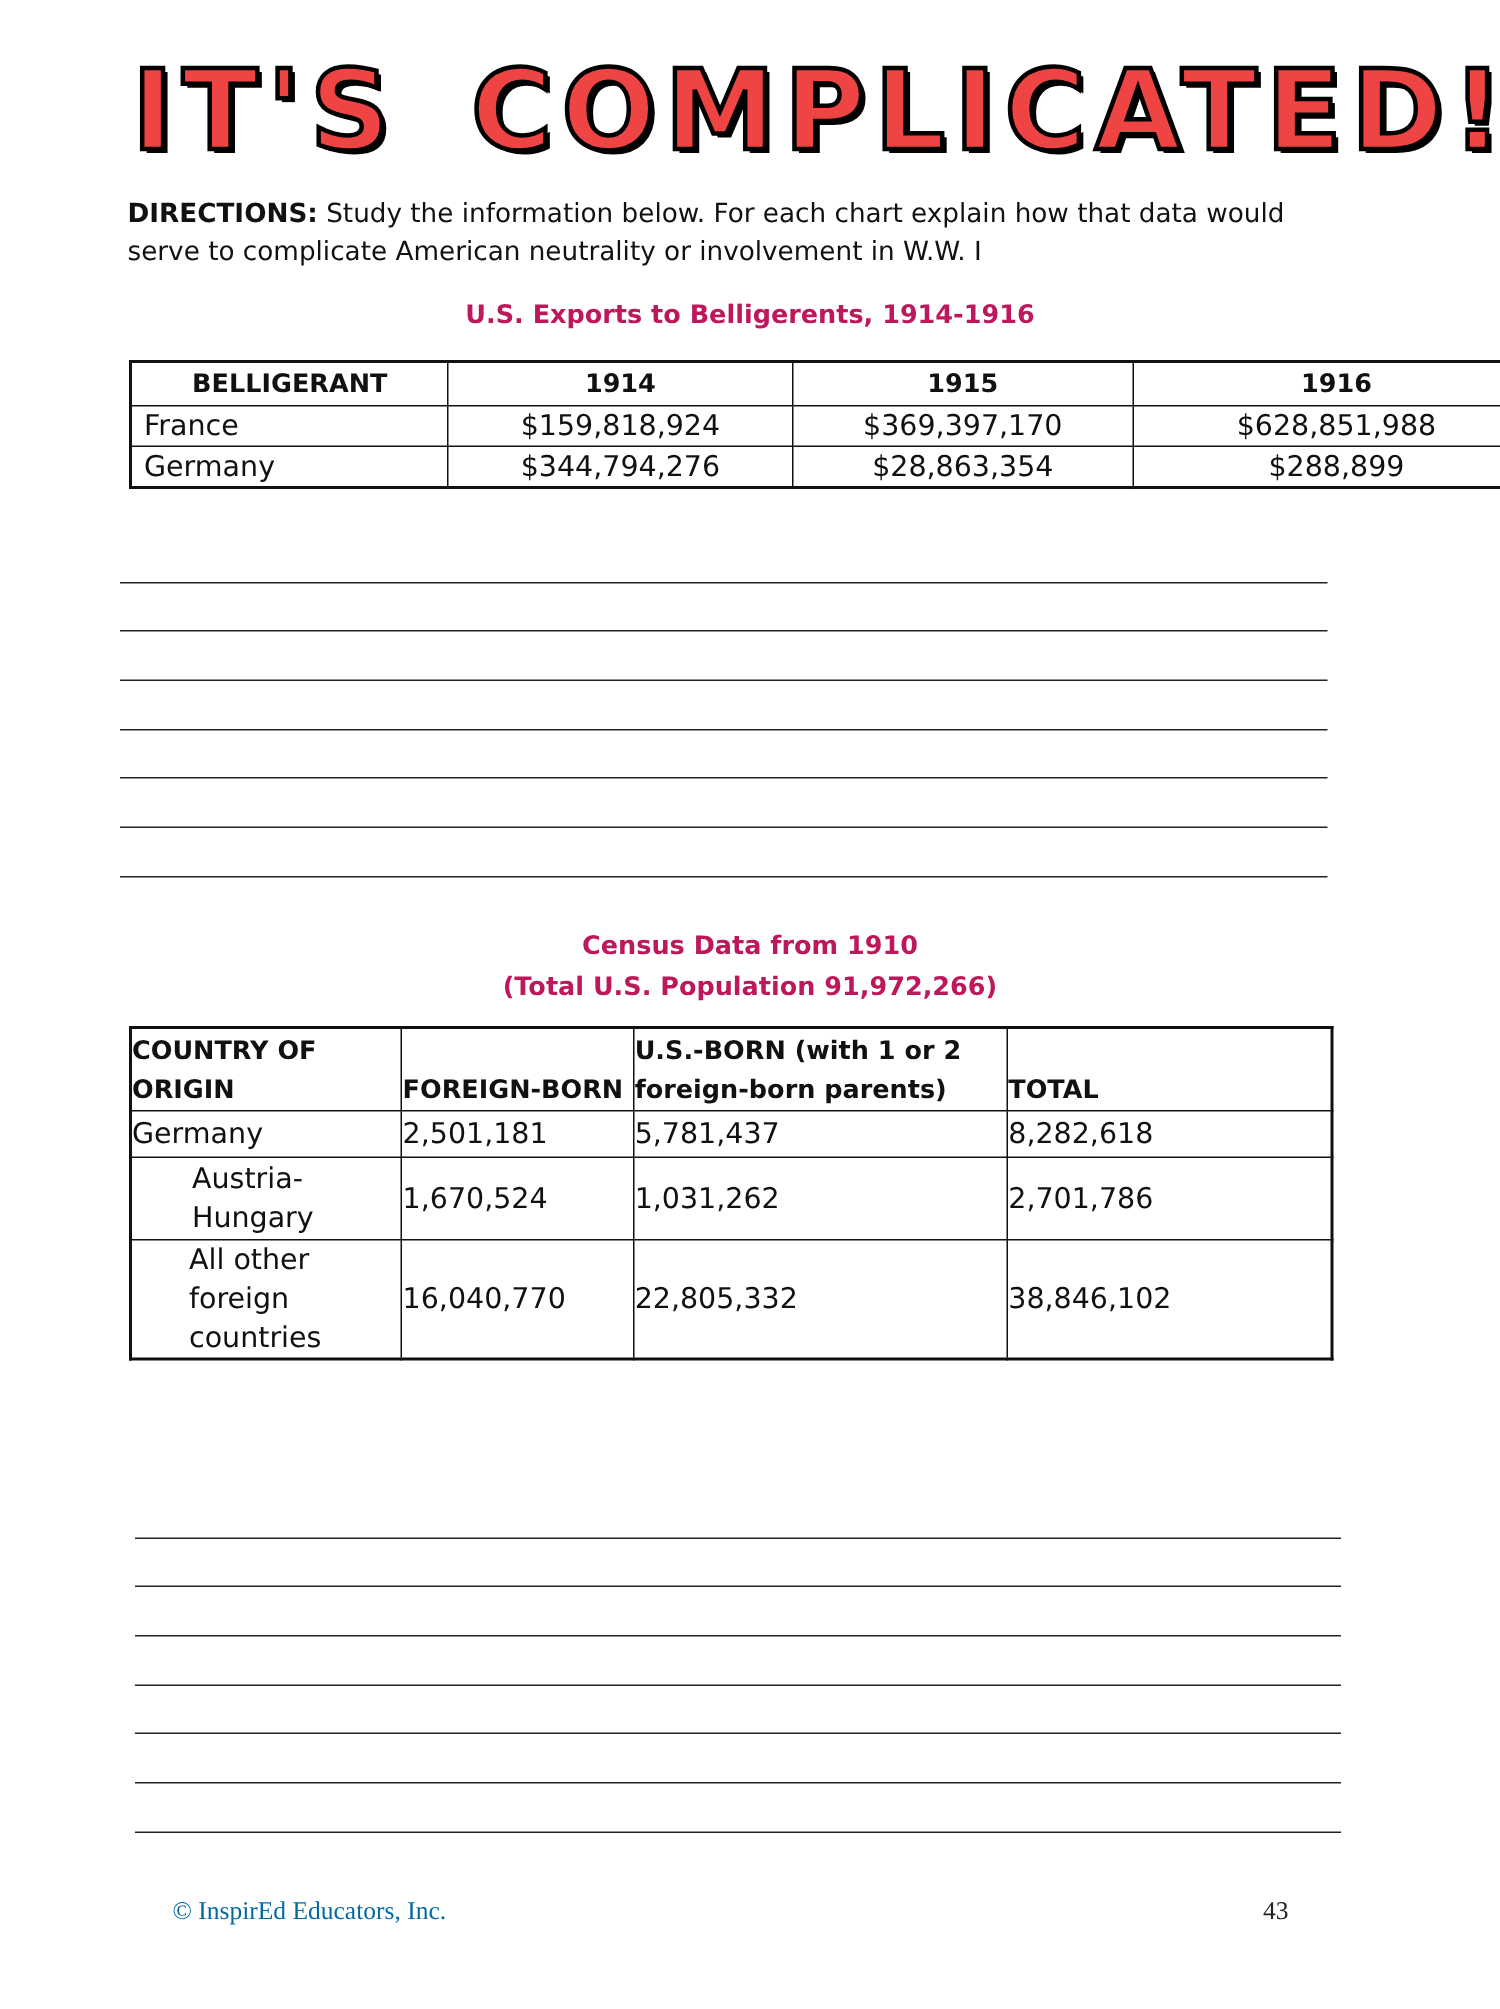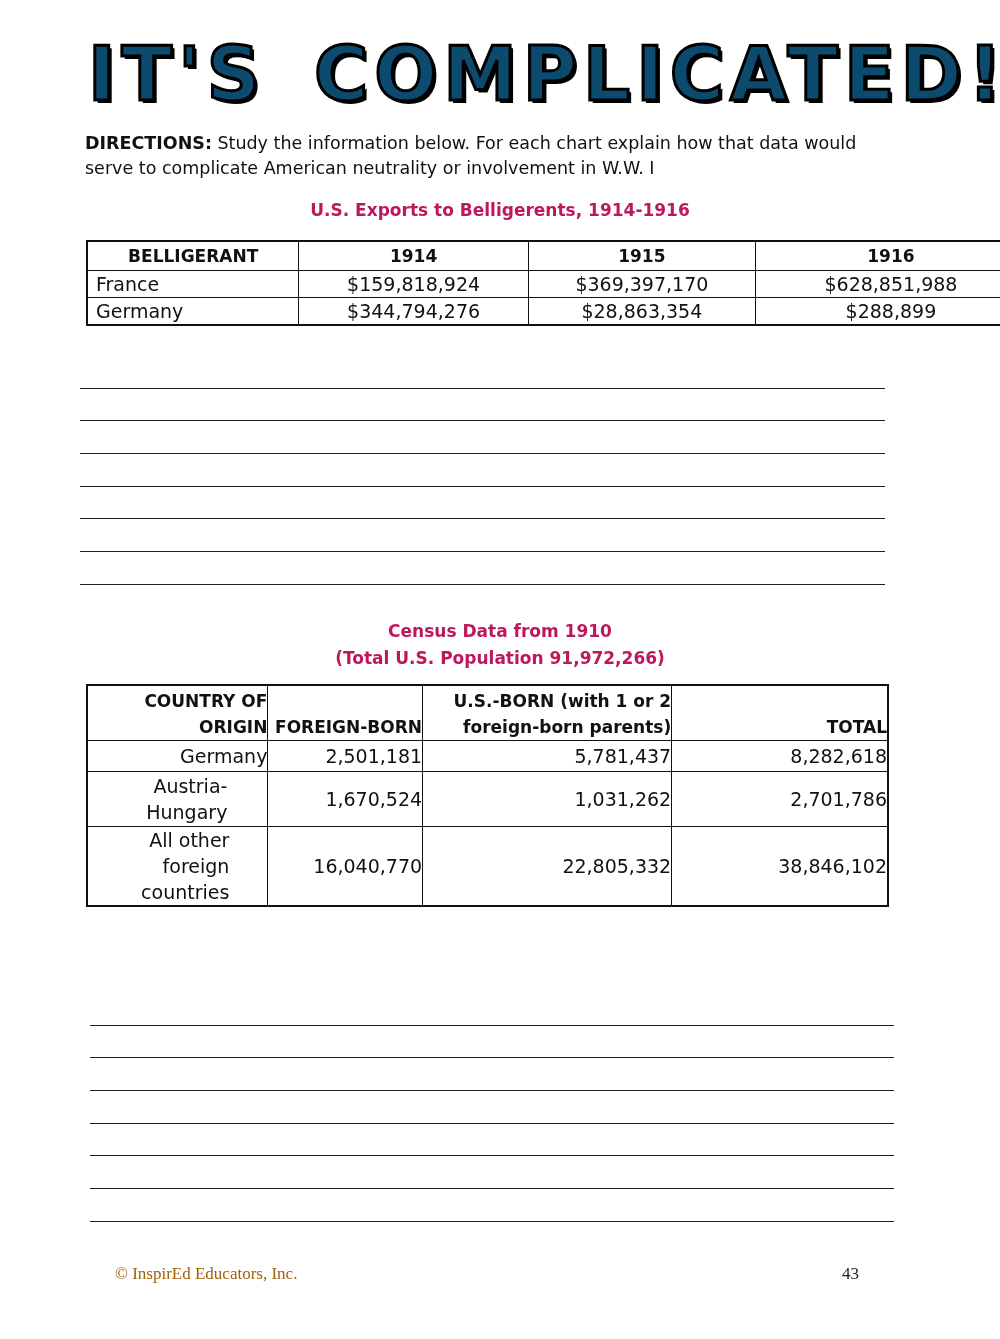--- a/index.html
+++ b/index.html
@@ -3,21 +3,21 @@
   <meta charset="utf-8">
   <style>
     html, body { margin: 0; padding: 0; background: #ffffff; }
     body {
       width: 1000px; height: 1339px; position: relative; overflow: hidden;
       font-family: "DejaVu Sans", sans-serif; color: #111;
     }
     .title {
       position: absolute; left: 88px; top: 34px; width: 760px; height: 80px;
       font-family: "DejaVu Sans", sans-serif; font-weight: bold; font-size: 74px;
-      letter-spacing: 6px; color: #0c4a6e; line-height: 80px;
+      letter-spacing: 6px; color: #ef4444; line-height: 80px;
       -webkit-text-stroke: 3px #000;
       text-shadow: 3px 3px 0 #000;
       white-space: nowrap;
     }
     .title .gap { display: inline-block; width: 48px; }
     .directions {
       position: absolute; left: 85px; top: 131px; width: 800px;
       font-size: 17.5px; line-height: 25px; color: #111;
     }
     .directions b { font-weight: bold; }
@@ -29,28 +29,28 @@
       position: absolute; border-collapse: collapse;
       border: 2px solid #111; font-size: 19px;
     }
     td, th { border: 1.5px solid #111; padding: 0; line-height: 22px; }
     th { font-weight: bold; font-size: 17px; }
     #exports-table { left: 86px; top: 240px; width: 942px; }
     #exports-table th { height: 28px; }
     #exports-table td { height: 26px; }
     #exports-table td.name { text-align: left; padding-left: 8px; }
     #exports-table td.val { text-align: center; }
-    #census-table { left: 86px; top: 684px; width: 803px; text-align: right; }
+    #census-table { left: 86px; top: 684px; width: 803px; text-align: left; }
     #census-table th { vertical-align: bottom; height: 54px; line-height: 26px; }
     #census-table td { vertical-align: middle; line-height: 26px; }
     .lines { position: absolute; left: 80px; width: 805px; }
     .lines .line { height: 32.7px; border-bottom: 1px solid #222; box-sizing: border-box; }
     .footer-left {
       position: absolute; left: 115px; top: 1264px;
-      font-family: "Liberation Serif", serif; font-size: 17px; color: #a16207;
+      font-family: "Liberation Serif", serif; font-size: 17px; color: #0369a1;
     }
     .footer-right {
       position: absolute; left: 842px; top: 1264px;
       font-family: "Liberation Serif", serif; font-size: 17px; color: #222;
     }
   </style>
 </head>
 <body>
 
 <div class="title">

